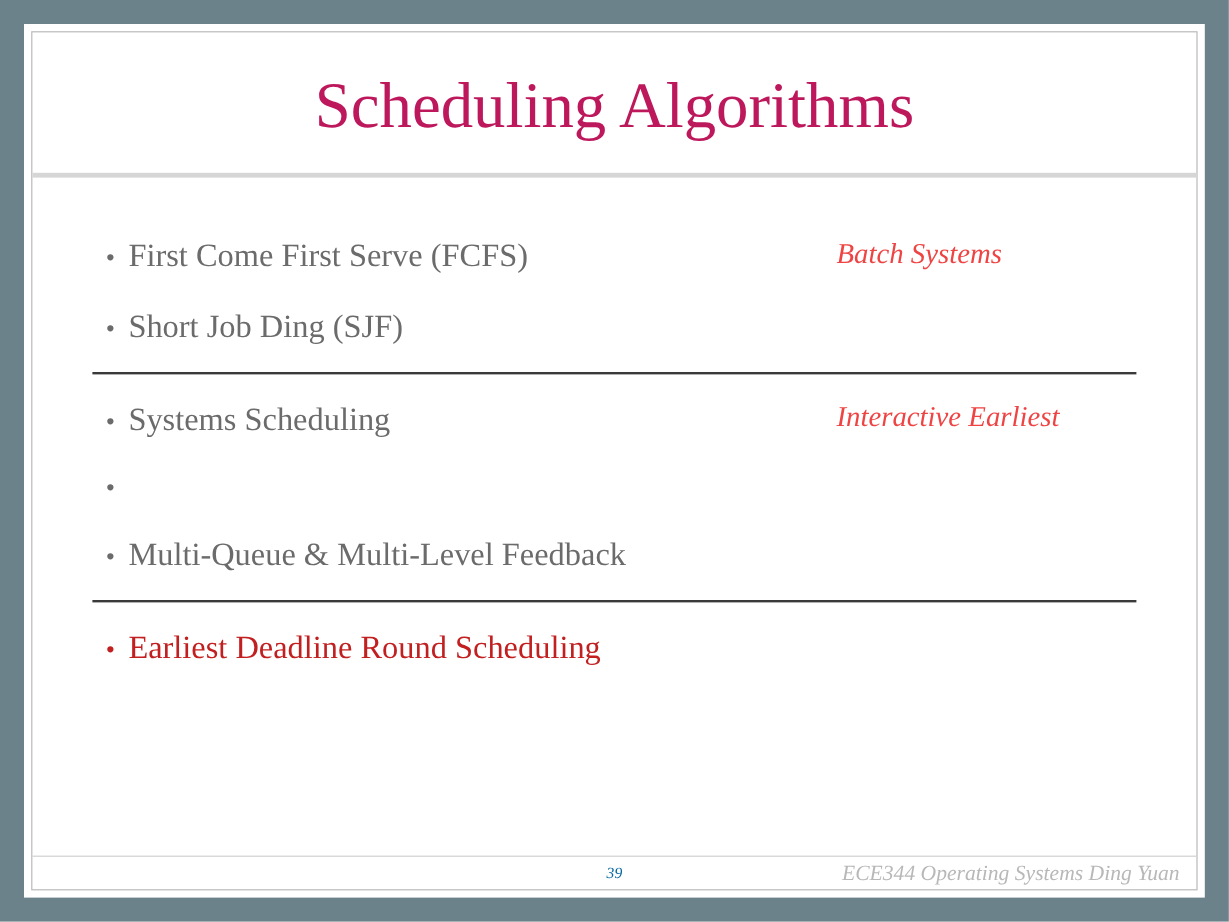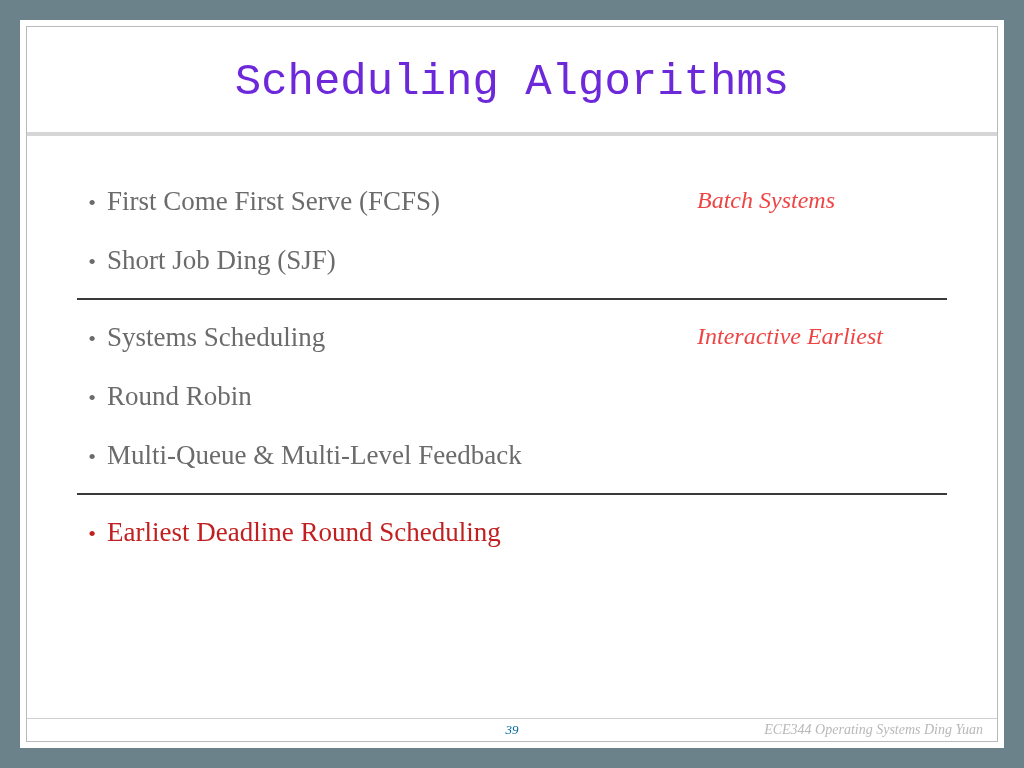--- a/index.html
+++ b/index.html
@@ -26,24 +26,23 @@
       border: 1px solid #bababa;
       position: relative;
       display: flex;
       flex-direction: column;
     }
     .title-section {
       padding: 30px 40px 25px 40px;
       text-align: center;
     }
     .title {
-      font-size: 44px;
-      color: #6d28d9;
+      font-size: 54px;
+      color: #be185d;
       font-weight: normal;
-      font-family: Liberation Mono, monospace;
     }
     .divider-thick {
       height: 4px;
       background: #d6d6d6;
       margin: 0 0 8px 0;
     }
     .content-area {
       flex: 1;
       padding: 28px 50px 10px 50px;
       position: relative;
@@ -97,21 +96,21 @@
       transform: translateX(-50%);
       color: #0369a1;
       font-style: italic;
       font-family: 'Brush Script MT', cursive;
     }
     .course-info {
       margin-left: auto;
       color: #b8b8b8;
       font-style: italic;
       font-family: 'Brush Script MT', cursive;
-      font-size: 14px;
+      font-size: 18px;
       text-align: center;
     }
   </style>
 </head>
 <body>
 
 <div class="slide-outer">
   <div class="slide-inner">
     <div class="title-section">
       <h1 class="title">Scheduling Algorithms</h1>
@@ -136,21 +135,20 @@
       <div class="section-divider"></div>
 
       <div class="row">
         <div class="bullets">
           <div class="bullet-item">
             <span class="bullet-marker">•</span>
             <span>Systems Scheduling</span>
           </div>
           <div class="bullet-item">
             <span class="bullet-marker">•</span>
-            <span>Round Robin</span>
           </div>
           <div class="bullet-item">
             <span class="bullet-marker">•</span>
             <span>Multi-Queue &amp; Multi-Level Feedback</span>
           </div>
         </div>
         <div class="category-label">Interactive Earliest</div>
       </div>
 
       <div class="section-divider"></div>

